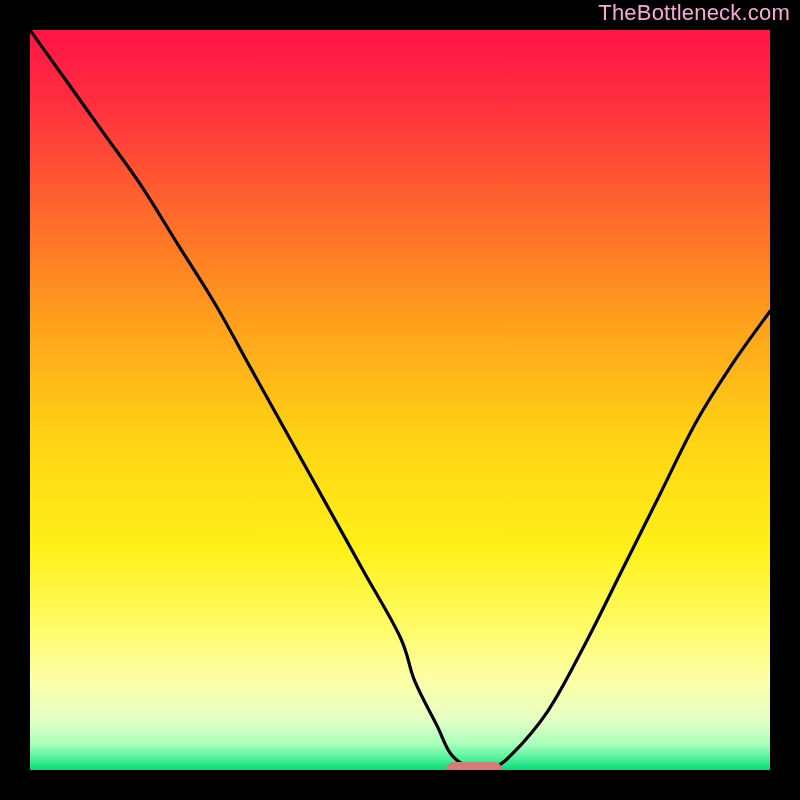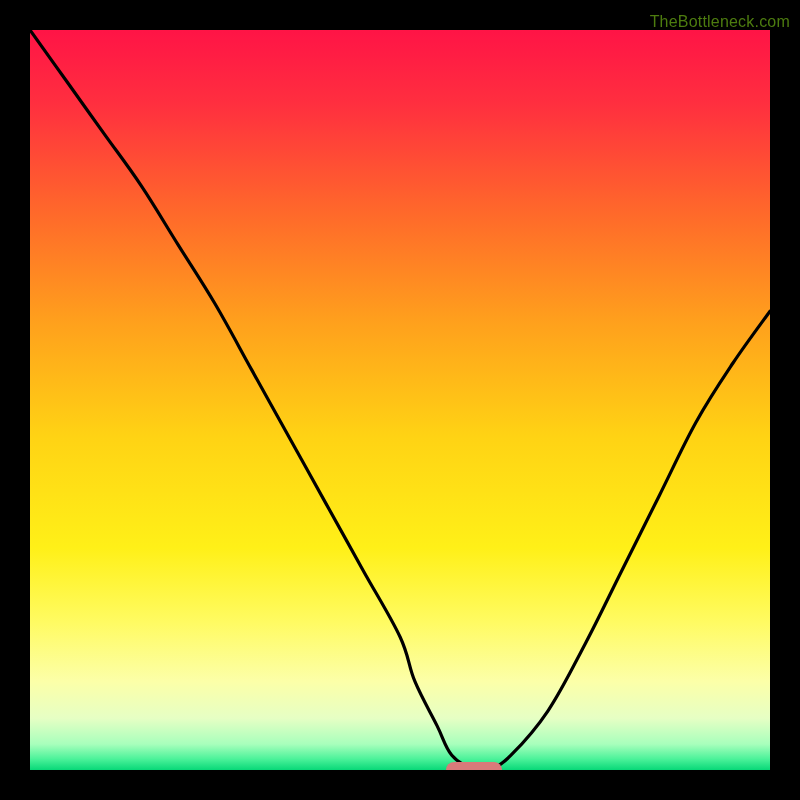--- a/index.html
+++ b/index.html
@@ -12,24 +12,24 @@
     font-family: Arial, Helvetica, sans-serif;
   }
   .frame {
     position: relative;
     width: 800px;
     height: 800px;
     background: #000;
   }
   .watermark {
     position: absolute;
-    top: 13px;
+    top: 0;
     right: 10px;
-    color: #4d7c0f;
-    font-size: 16px;
+    color: #f9a8d4;
+    font-size: 22px;
     letter-spacing: 0.2px;
     user-select: none;
   }
   .plot-area {
     position: absolute;
     left: 30px;
     top: 30px;
     width: 740px;
     height: 740px;
     overflow: hidden;

